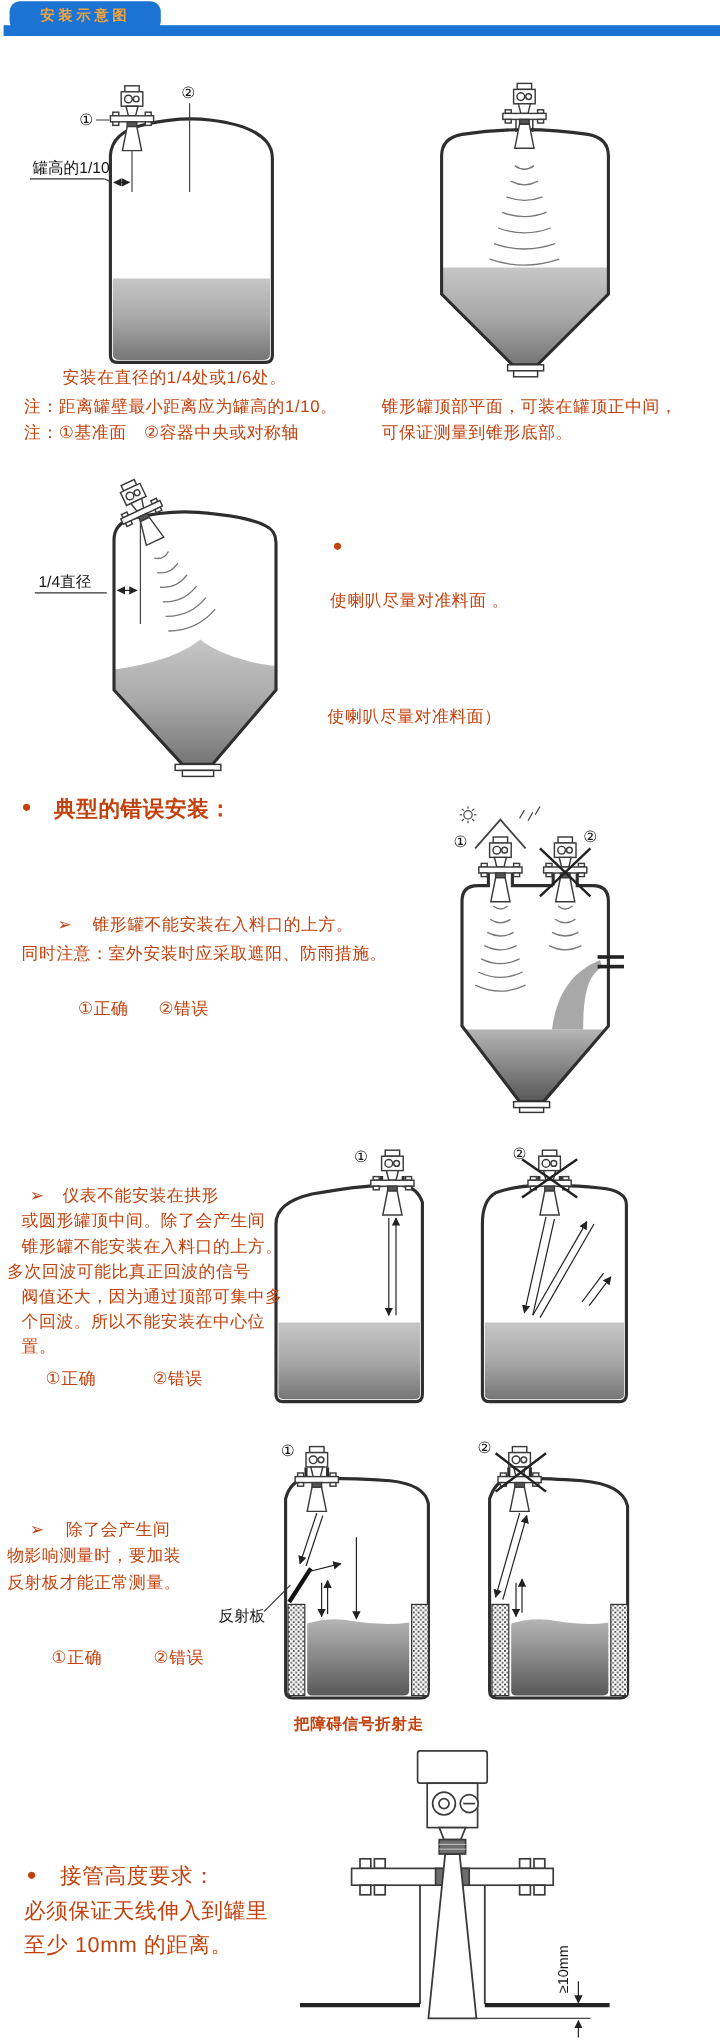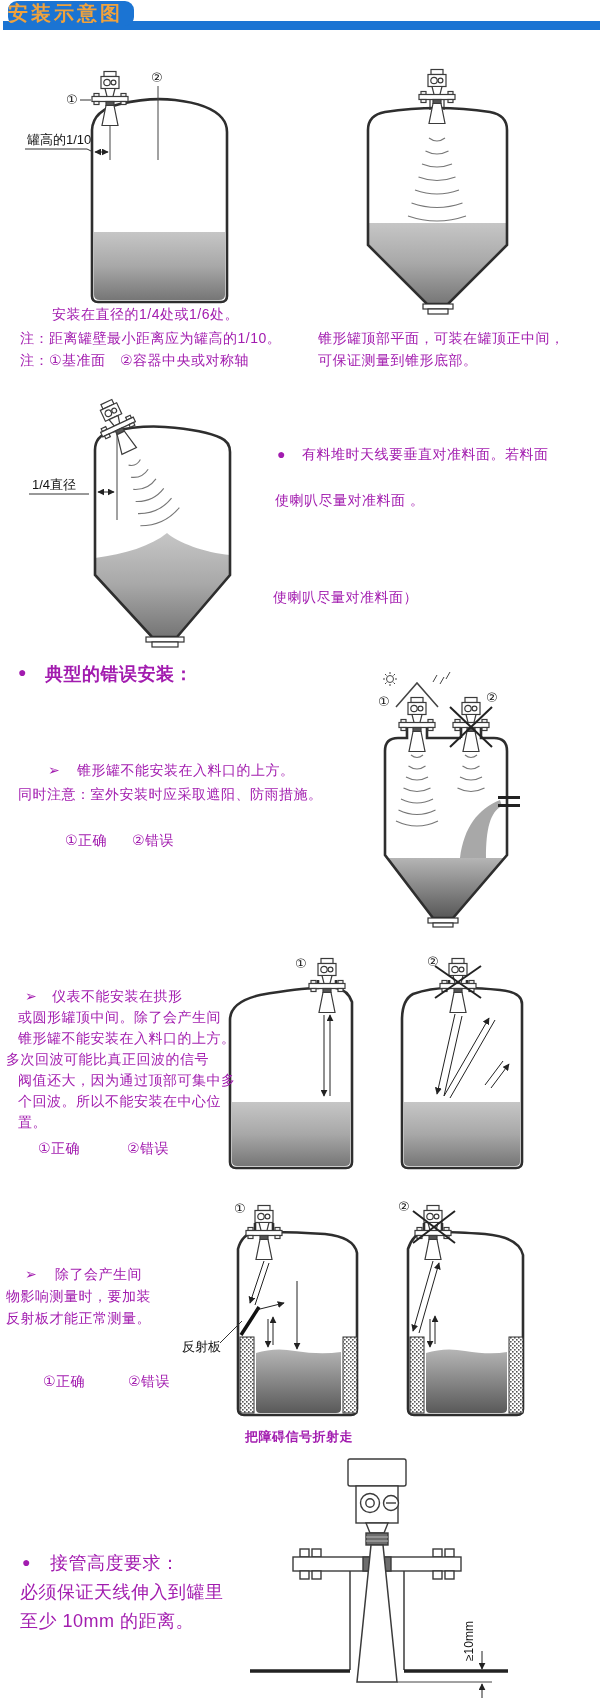--- a/index.html
+++ b/index.html
@@ -1,24 +1,24 @@
 <!DOCTYPE html>
 <html><head>
 <meta charset="utf-8">
 <style>
   html,body{margin:0;padding:0;background:#fff;}
   #page{position:relative;width:600px;height:1700px;background:#fff;overflow:hidden;
         font-family:"Liberation Sans","DejaVu Sans",sans-serif;}
   .abs{position:absolute;}
-  .txt{font-size:14px;color:#a21caf;white-space:nowrap;letter-spacing:0.5px;}
+  .txt{font-size:14px;color:#c2410c;white-space:nowrap;letter-spacing:0.5px;}
   .t13{font-size:13px;}
   .t15{font-size:18px;}
   .b{font-weight:bold;}
   .tab{background:var(--blue,#1b74d3);border-radius:9px;color:#f0a23c;
-       font-size:20px;font-weight:bold;line-height:25px;letter-spacing:3px;}
+       font-size:12px;font-weight:bold;text-align:center;line-height:25px;letter-spacing:3px;}
   .bar{background:var(--blue,#1b74d3);}
   svg text{font-family:"Liberation Sans","DejaVu Sans",sans-serif;fill:#141414;}
 </style>
 </head>
 <body>
 
 <div id="page" style="--blue: #1b74d3;">
 
   <svg width="0" height="0" style="position:absolute">
     <defs>
@@ -117,21 +117,20 @@
           <path d="M71.5,156 Q93,166 114.5,156"></path>
       </g>
     </g>
     <line x1="92" y1="62" x2="92" y2="150" stroke="#444" stroke-width="1"></line>
     <text x="7" y="119" font-size="13">1/4直径</text>
     <line x1="4" y1="124" x2="64" y2="124" stroke="#333" stroke-width="1"></line>
     <line x1="73" y1="122" x2="89" y2="122" stroke="#222" stroke-width="1" marker-start="url(#ah)" marker-end="url(#ah)"></line>
   </svg>
 
   <div class="abs txt" style="left:277px;top:446px">●</div>
-  <div class="abs txt" style="left:302px;top:446px">有料堆时天线要垂直对准料面。若料面</div>
   <div class="abs txt" style="left:275px;top:492px">使喇叭尽量对准料面 。</div>
   <div class="abs txt" style="left:273px;top:589px">使喇叭尽量对准料面）</div>
 
   <div class="abs txt" style="left:18px;top:664px">●</div>
   <div class="abs txt t15 b" style="left:45px;top:662px">典型的错误安装：</div>
 
   <svg class="abs" style="left:340px;top:615px" width="230" height="320" viewBox="0 0 230 320">
     <g stroke="#444" stroke-width="1" fill="none">
       <circle cx="50" cy="64" r="3.5"></circle>
       <line x1="50" y1="57" x2="50" y2="59"></line>

